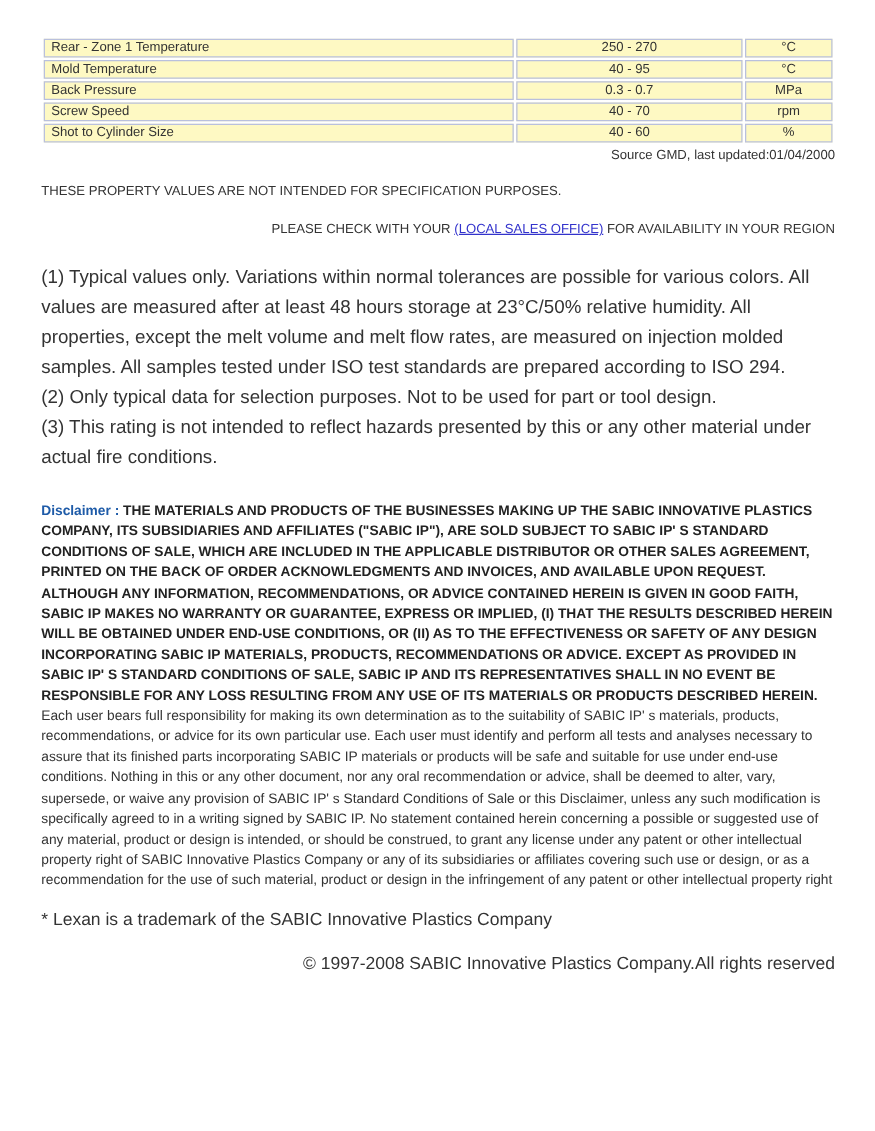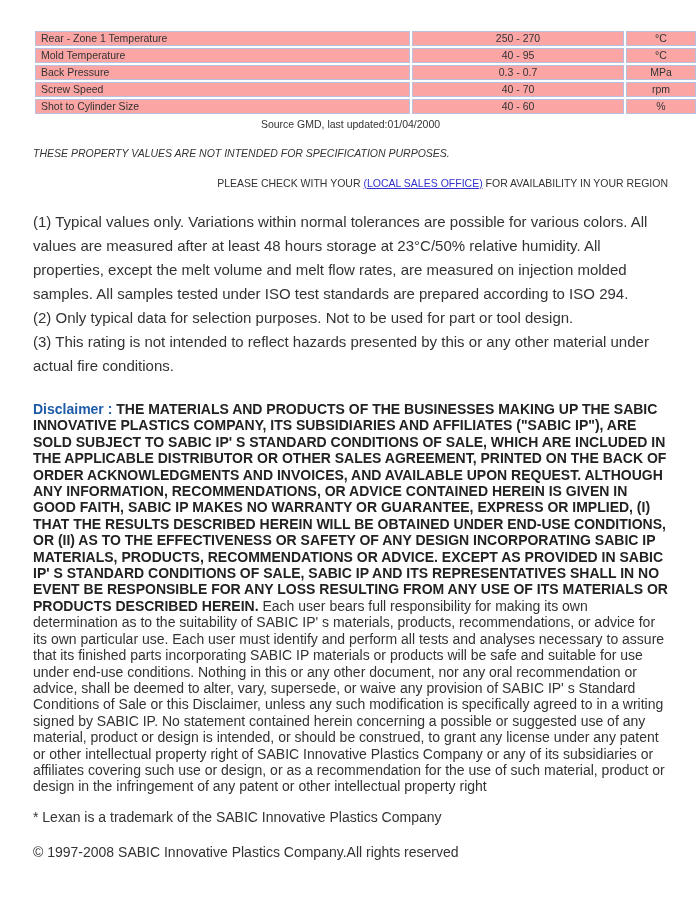--- a/index.html
+++ b/index.html
@@ -20,74 +20,74 @@
     border-collapse: separate;
     border-spacing: 2px;
     width: 635px;
     table-layout: fixed;
   }
   table.props td {
     border: 1px solid #b9c0dd;
     font-size: 10.5px;
     line-height: 11px;
     padding: 1px 5px;
-    background: #fca5a5;
+    background: #fef9c3;
     white-space: nowrap;
     overflow: hidden;
   }
   td.col-prop  { width: 375px; text-align: left; }
-  td.col-val   { width: 212px; text-align: center; }
+  td.col-val   { width: 180px; text-align: center; }
   td.col-unit  { width: 70px;  text-align: center; }
   .source-line {
     width: 635px;
-    text-align: center;
+    text-align: right;
     font-size: 10.5px;
     margin-top: 2px;
     color: #333333;
   }
   
   .caps-line {
     font-size: 10.5px;
     color: #333333;
   }
-  .spec-note   { margin-top: 17px; font-style: italic; }
+  .spec-note   { margin-top: 17px; }
   .avail-line  { margin-top: 18px; text-align: right; }
   .avail-line a {
     color: #3333cc;
     text-decoration: underline;
     cursor: pointer;
   }
   .notes {
     margin-top: 21px;
     font-size: 15px;
     line-height: 24px;
     color: #333333;
     width: 638px;
   }
   .disclaimer {
     margin-top: 23px;
-    font-size: 14px;
+    font-size: 11px;
     line-height: 16.4px;
     width: 638px;
     color: #333333;
   }
   .disclaimer .dlabel {
     color: #1e5ba8;
     font-weight: bold;
   }
   .disclaimer .dbold {
     font-weight: bold;
     color: #222222;
   }
   .footer-line {
     font-size: 14px;
     color: #333333;
   }
   .trademark  { margin-top: 14px; }
-  .copyright  { margin-top: 19px; }
+  .copyright  { margin-top: 19px; text-align: right; }
 </style>
 </head>
 <body>
 
 <div class="page">
 
   <table class="props">
     <tbody>
       <tr>
         <td class="col-prop">Rear - Zone 1 Temperature</td>

